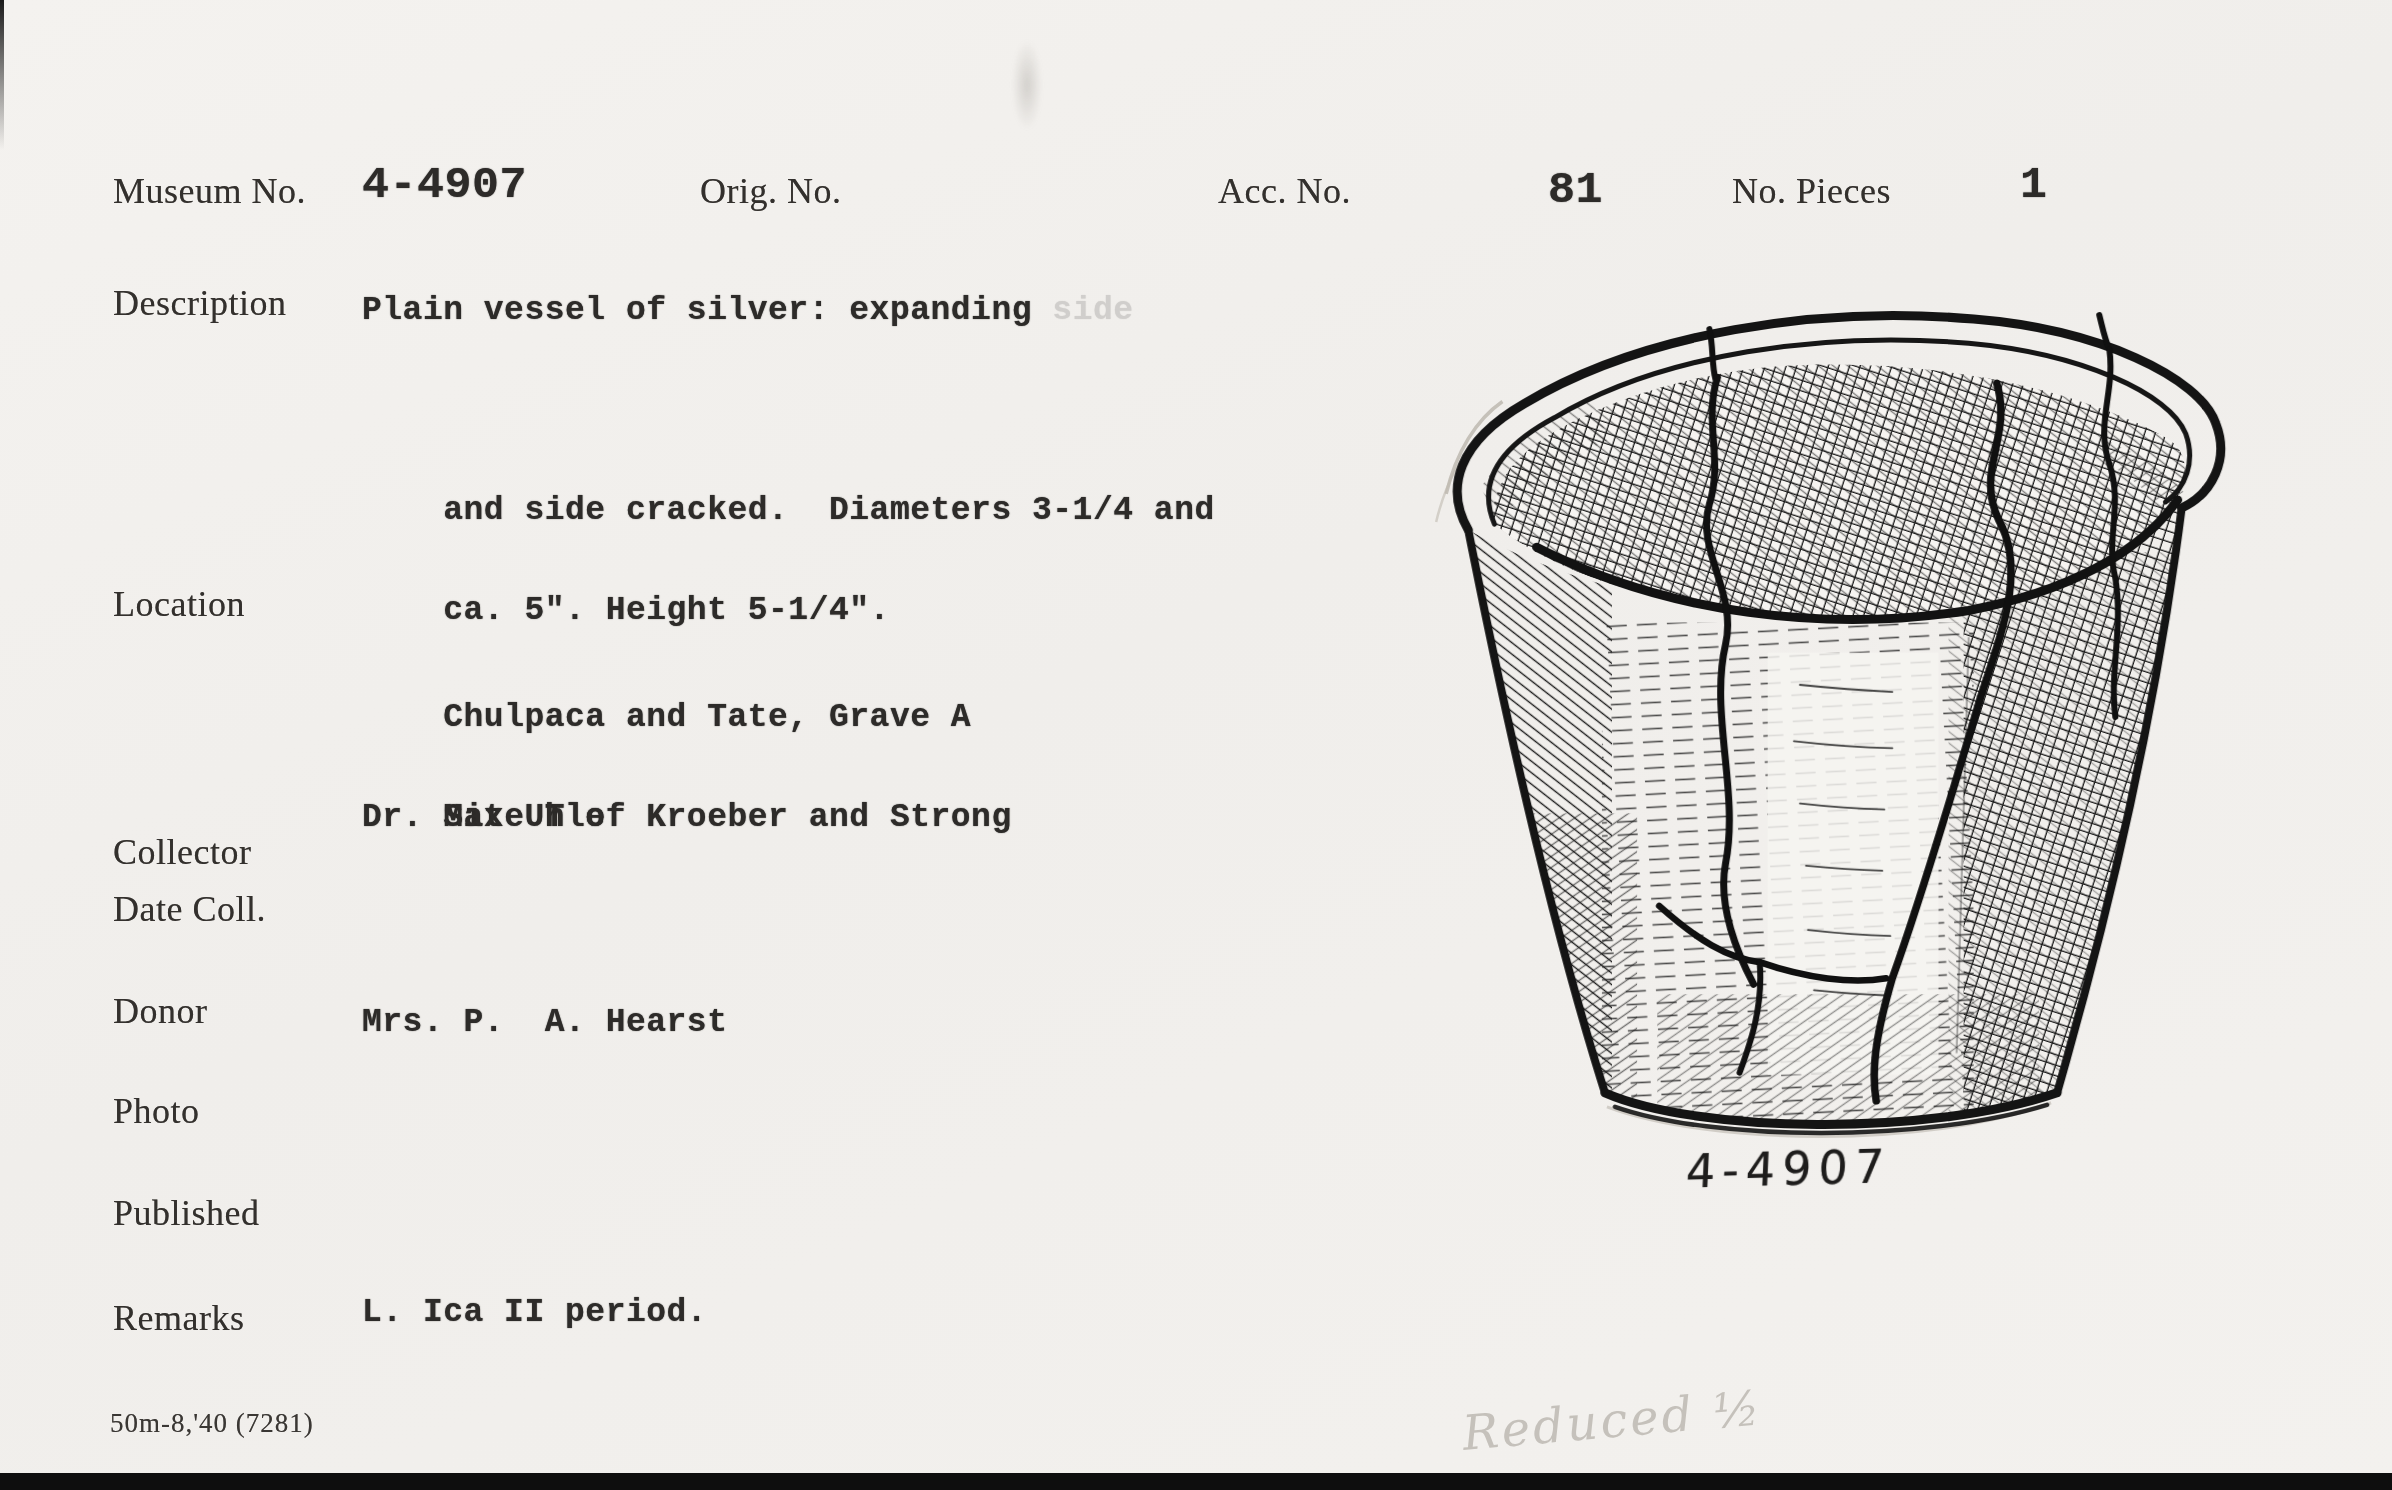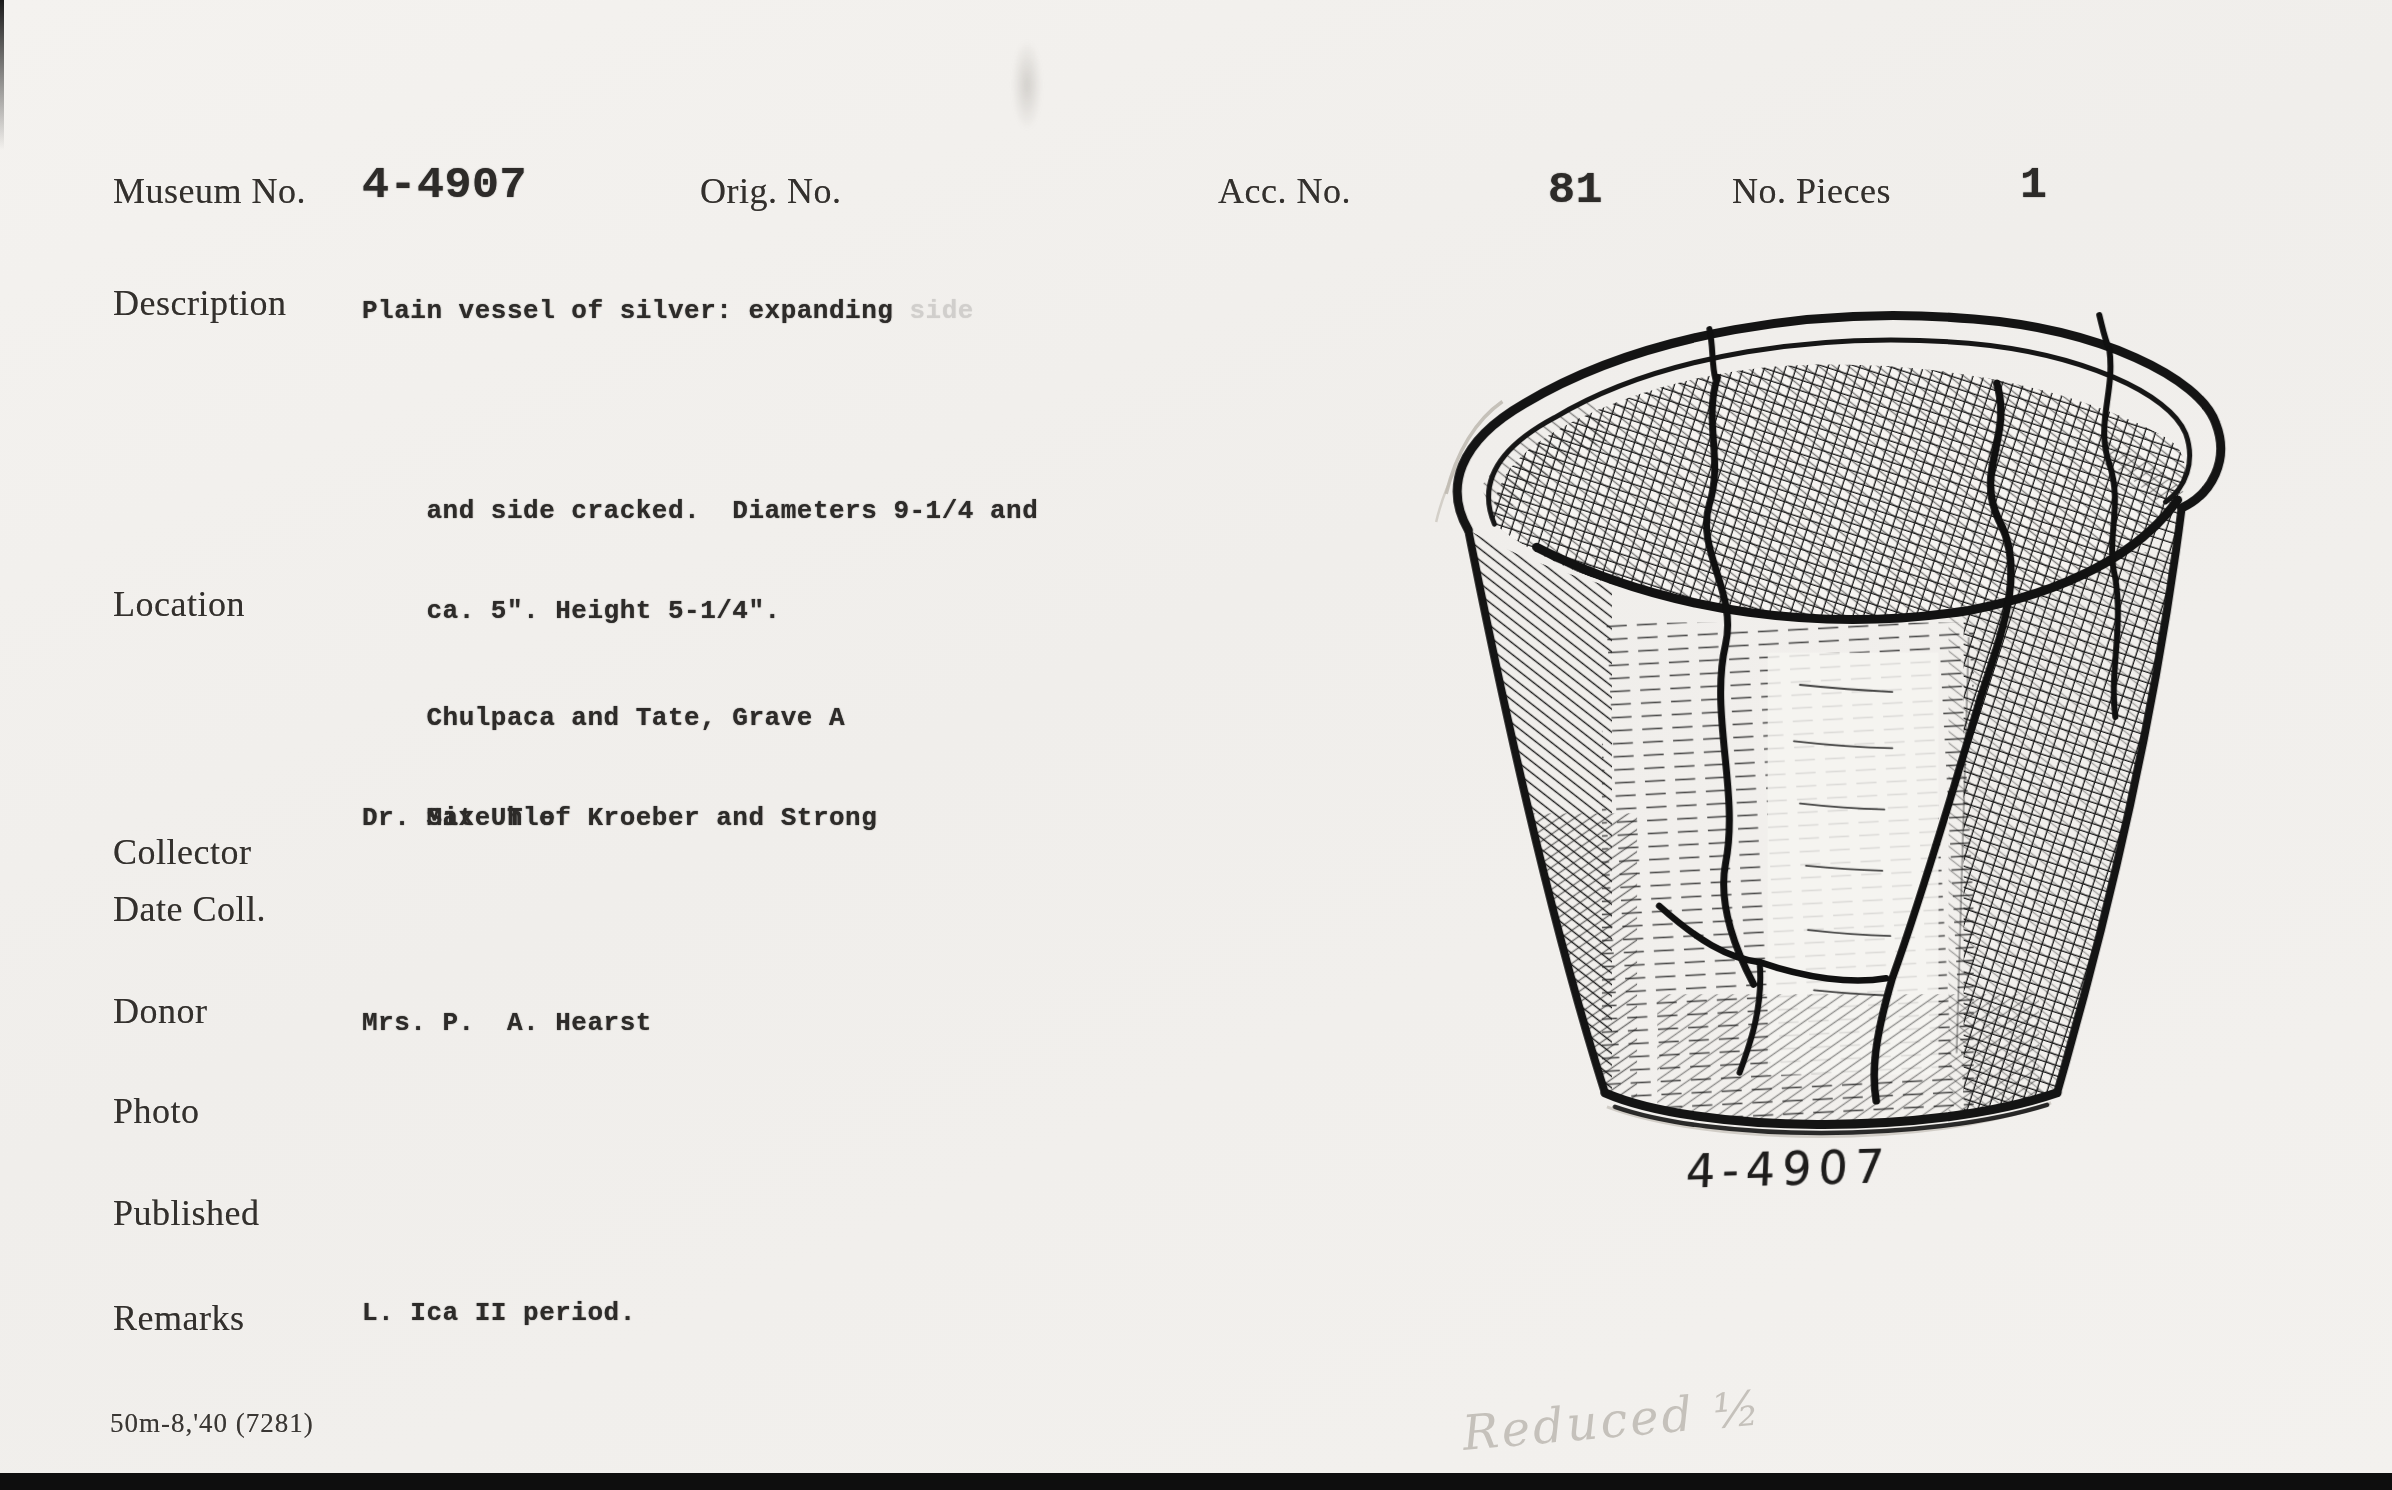--- a/index.html
+++ b/index.html
@@ -20,21 +20,21 @@
     background:radial-gradient(closest-side,rgba(120,115,108,.25),rgba(120,115,108,0));
     filter:blur(2px);}
   
   .lbl{
     position:absolute;font-size:36px;color:#33302d;letter-spacing:.5px;
     text-shadow:0 0 .6px rgba(50,46,42,.55);white-space:pre;
   }
   
   .typed{
     position:absolute;font-family:"Liberation Mono", monospace;font-weight:700;
-    color:#2d2b29;font-size:26px;line-height:50px;white-space:pre;
+    color:#2d2b29;font-size:33px;line-height:50px;white-space:pre;
     text-shadow:0 0 1px rgba(45,43,41,.65), 0 0 2px rgba(45,43,41,.18);
     letter-spacing:.5px;
   }
   .typed-big{font-size:45px;line-height:45px;}
   .ghost{opacity:.16;}
   .form-no{
     position:absolute;left:110px;top:1408px;font-size:27px;color:#3a3734;
     letter-spacing:1px;text-shadow:0 0 .5px rgba(50,46,42,.5);font-family:Liberation Serif, serif;
   }
   .drawing{position:absolute;left:1406px;top:288px;width:844px;height:880px;}
@@ -61,21 +61,21 @@
   <div class="typed typed-big" style="left:362px;top:163px">4-4907</div>
   <div class="lbl" style="left:700px;top:170px">Orig. No.</div>
   <div class="lbl" style="left:1218px;top:170px">Acc. No.</div>
   <div class="typed typed-big" style="left:1548px;top:168px">81</div>
   <div class="lbl" style="left:1732px;top:170px">No. Pieces</div>
   <div class="typed typed-big" style="left:2020px;top:163px">1</div>
 
   <div class="lbl" style="left:113px;top:282px">Description</div>
   <div class="typed" style="left:362px;top:286px"><span>Plain vessel of silver: expanding</span> <span class="ghost">side</span><br>
     <br>
-    <span>and side cracked.  Diameters 9-1/4 and</span><br>
+    <span>and side cracked.  Diameters 3-1/4 and</span><br>
     <span>ca. 5". Height 5-1/4".</span>
   </div>
 
   <div class="lbl" style="left:113px;top:583px">Location</div>
   <div class="typed" style="left:362px;top:593px"><br>
     <span>Chulpaca and Tate, Grave A</span><br>
     <span>Site T of Kroeber and Strong</span>
   </div>
 
   <div class="lbl" style="left:113px;top:831px">Collector</div>

